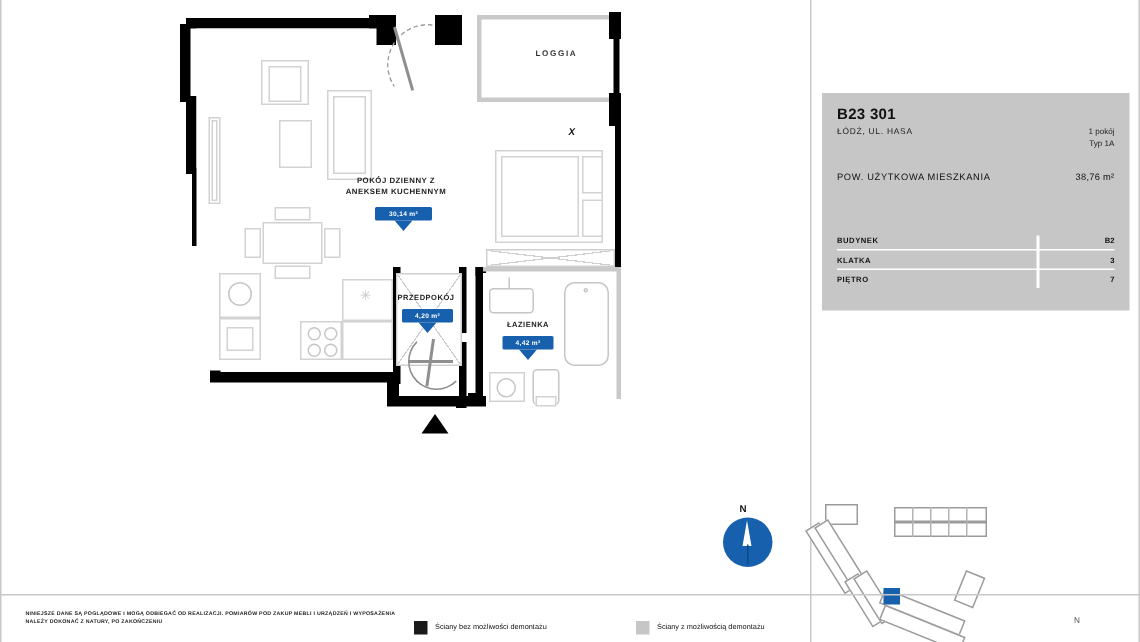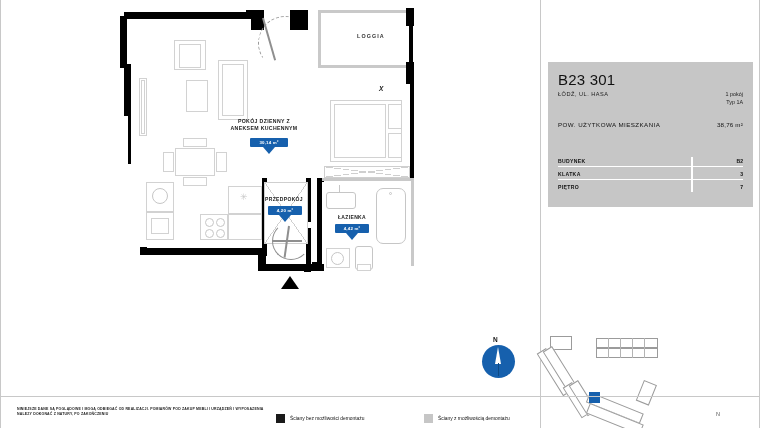--- a/index.html
+++ b/index.html
@@ -60,21 +60,21 @@
   #compass .disc{position:absolute;left:4px;top:9px;width:33px;height:33px;border-radius:50%;background:#1660ad;}
   #compass .needle{position:absolute;left:17px;top:11px;width:0;height:0;
       border-left:3px solid transparent;border-right:3px solid transparent;border-bottom:17px solid #fff;}
   #compass .stem{position:absolute;left:19.6px;top:27px;width:1px;height:13px;background:#0d4a85;}
 
   
   #info{position:absolute;left:548px;top:62px;width:205px;height:145px;background:#c6c6c6;}
   #info .hdr{position:relative;padding:9px 10px 0 10px;}
   .ttl-row{display:flex;justify-content:space-between;align-items:baseline;}
   .ttl{font-size:12.5px;letter-spacing:.2px;color:#111;}
-  .ttl-num{font-size:15px;font-weight:400;color:#111;letter-spacing:.2px;}
+  .ttl-num{font-size:10px;font-weight:700;color:#111;letter-spacing:.2px;}
   .sub-row{display:flex;justify-content:space-between;align-items:baseline;margin-top:2px;}
   .addr{font-size:5.6px;letter-spacing:.5px;color:#1c1c1c;}
   .sub-r{font-size:5.4px;color:#1c1c1c;text-align:right;line-height:8px;}
   .area-row{display:flex;justify-content:space-between;align-items:baseline;margin-top:15px;}
   .area-lbl{font-size:6.2px;letter-spacing:.45px;color:#111;}
   .area-val{font-size:6.2px;color:#111;letter-spacing:.2px;}
 
   .tbl{position:absolute;left:10px;top:92px;width:185px;}
   .tbl .r{position:relative;display:flex;justify-content:space-between;align-items:center;height:13px;}
   .tbl .k{font-size:5.1px;font-weight:700;letter-spacing:.35px;color:#111;}

